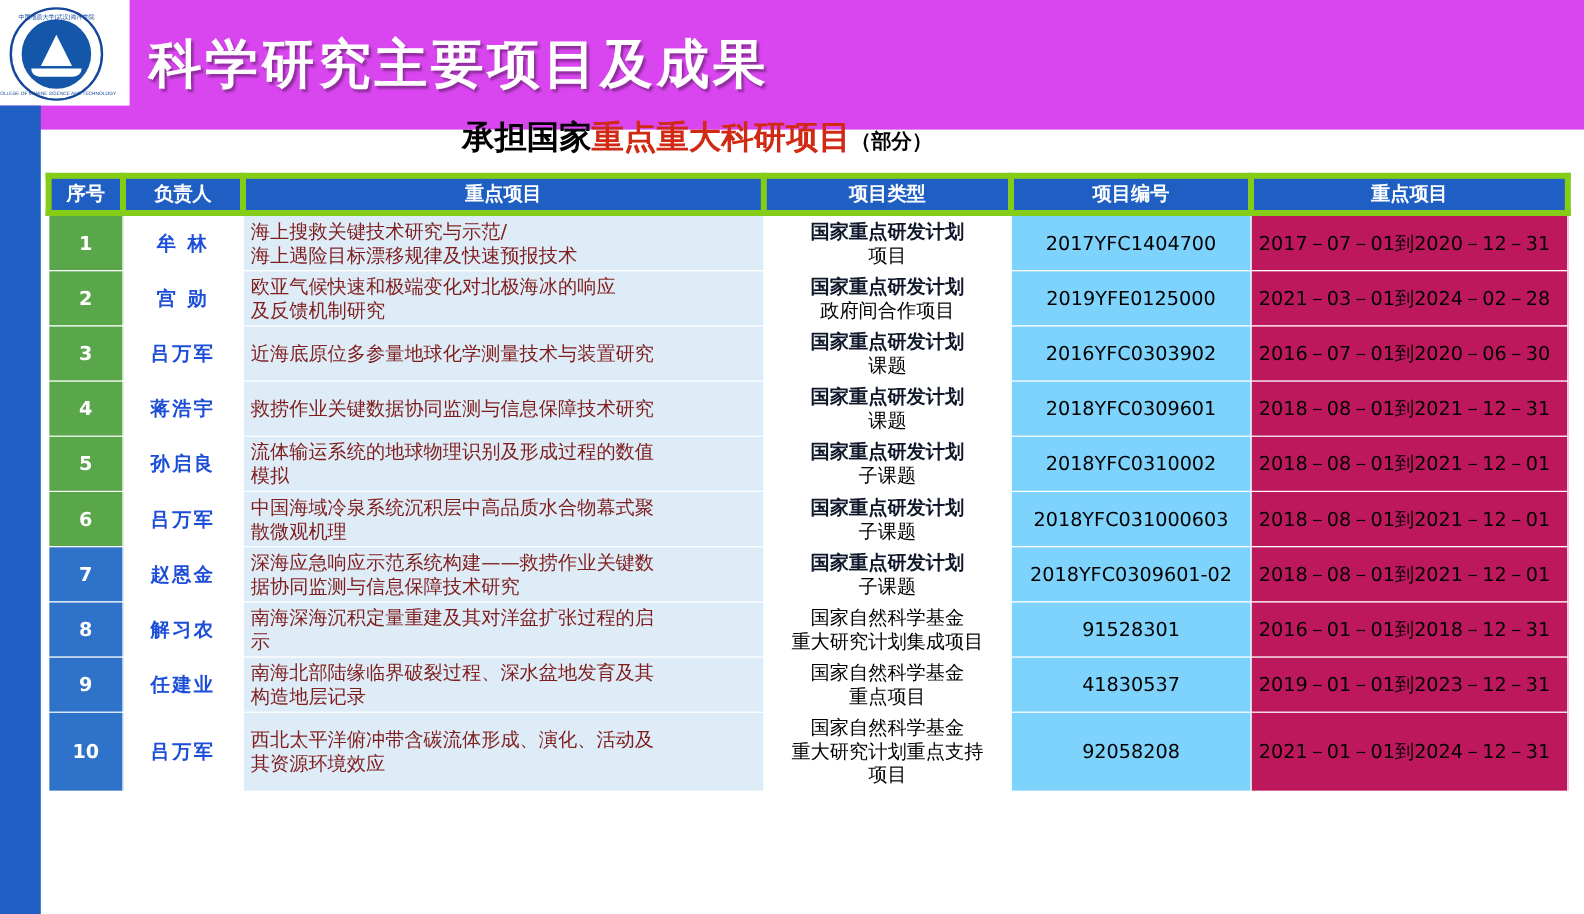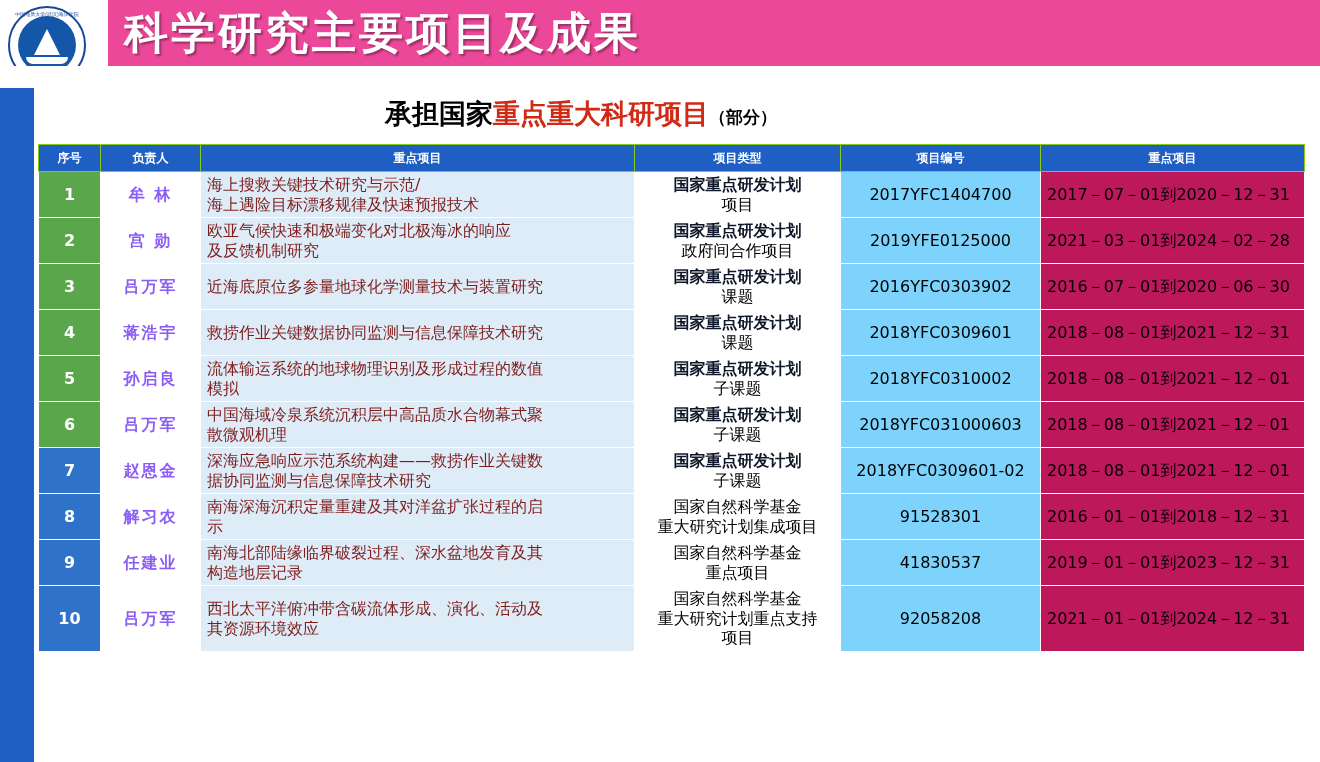--- a/index.html
+++ b/index.html
@@ -11,22 +11,22 @@
     height: 762px;
     background: #ffffff;
     font-family: "Liberation Sans", sans-serif;
     overflow: hidden;
   }
 
   
   .banner {
     position: relative;
     width: 1320px;
-    height: 66px;
-    background: #ec4899;
+    height: 108px;
+    background: #d946ef;
     display: flex;
     align-items: center;
     overflow: hidden;
     text-align: right;
   }
   .banner-left-strip {
     position: absolute;
     left: 0; top: 0;
     width: 108px;
     height: 88px;
@@ -142,24 +142,24 @@
   }
   table.main {
     border-collapse: collapse;
     table-layout: fixed;
     width: 1266px;
     font-family: "DejaVu Sans", "Liberation Sans", sans-serif;
   }
   table.main th {
     background: #1f5fc4;
     color: #ffffff;
-    font-size: 12px;
+    font-size: 16px;
     font-weight: bold;
     height: 26px;
-    border: 1px solid #84cc16;
+    border: 5px solid #84cc16;
     padding: 0;
   }
   table.main td {
     border: 1px solid #ffffff;
     padding: 3px 6px;
     font-size: 16px;
     vertical-align: middle;
     line-height: 1.22;
   }
   td.idx {
@@ -168,21 +168,21 @@
     font-size: 16px;
     font-weight: bold;
     background: #5aa64b;
   }
   tr.blue td.idx { background: #2f72c9; }
   td.person {
     background: #ffffff;
     text-align: center;
     font-size: 21px;
     font-weight: bold;
-    color: #8b5cf6;
+    color: #1d4ed8;
     letter-spacing: 2px;
   }
   td.pname {
     background: #deecf7;
     text-align: left;
     color: #7f1d1d;
   }
   td.ptype {
     background: #ffffff;
     text-align: center;

